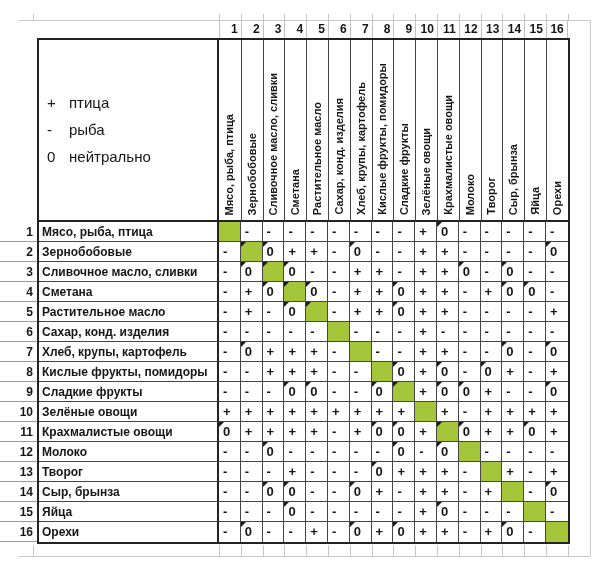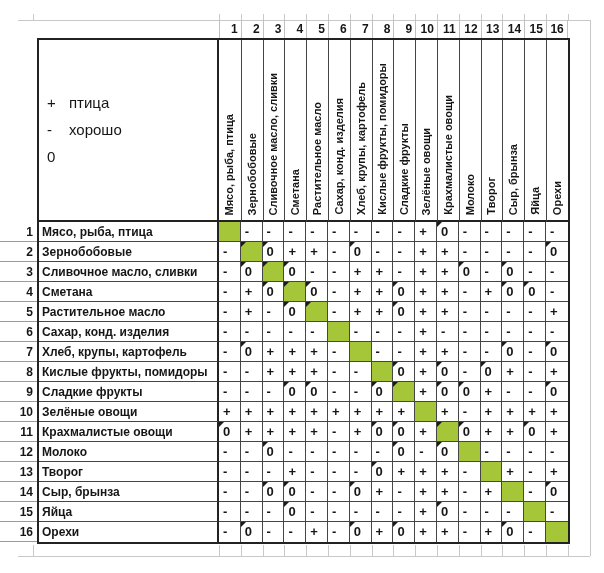--- a/index.html
+++ b/index.html
@@ -143,24 +143,25 @@
     </div>
 
   <div id="matrix" class="table-grid">
     <div class="legend-cell">
       <div class="legend-row">
         <span class="sym">+</span>
         <span class="ltext">птица</span>
       </div>
       <div class="legend-row">
         <span class="sym">-</span>
-        <span class="ltext">хорошо</span>
+        <span class="ltext">рыба</span>
       </div>
       <div class="legend-row">
         <span class="sym">0</span>
+        <span class="ltext">нейтрально</span>
       </div>
     </div>
   <div class="hcell first">
         <div class="vtext">Мясо, рыба, птица</div>
       </div>
       <div class="hcell">
         <div class="vtext">Зернобобовые</div>
       </div>
       <div class="hcell">
         <div class="vtext">Сливочное масло, сливки</div>

